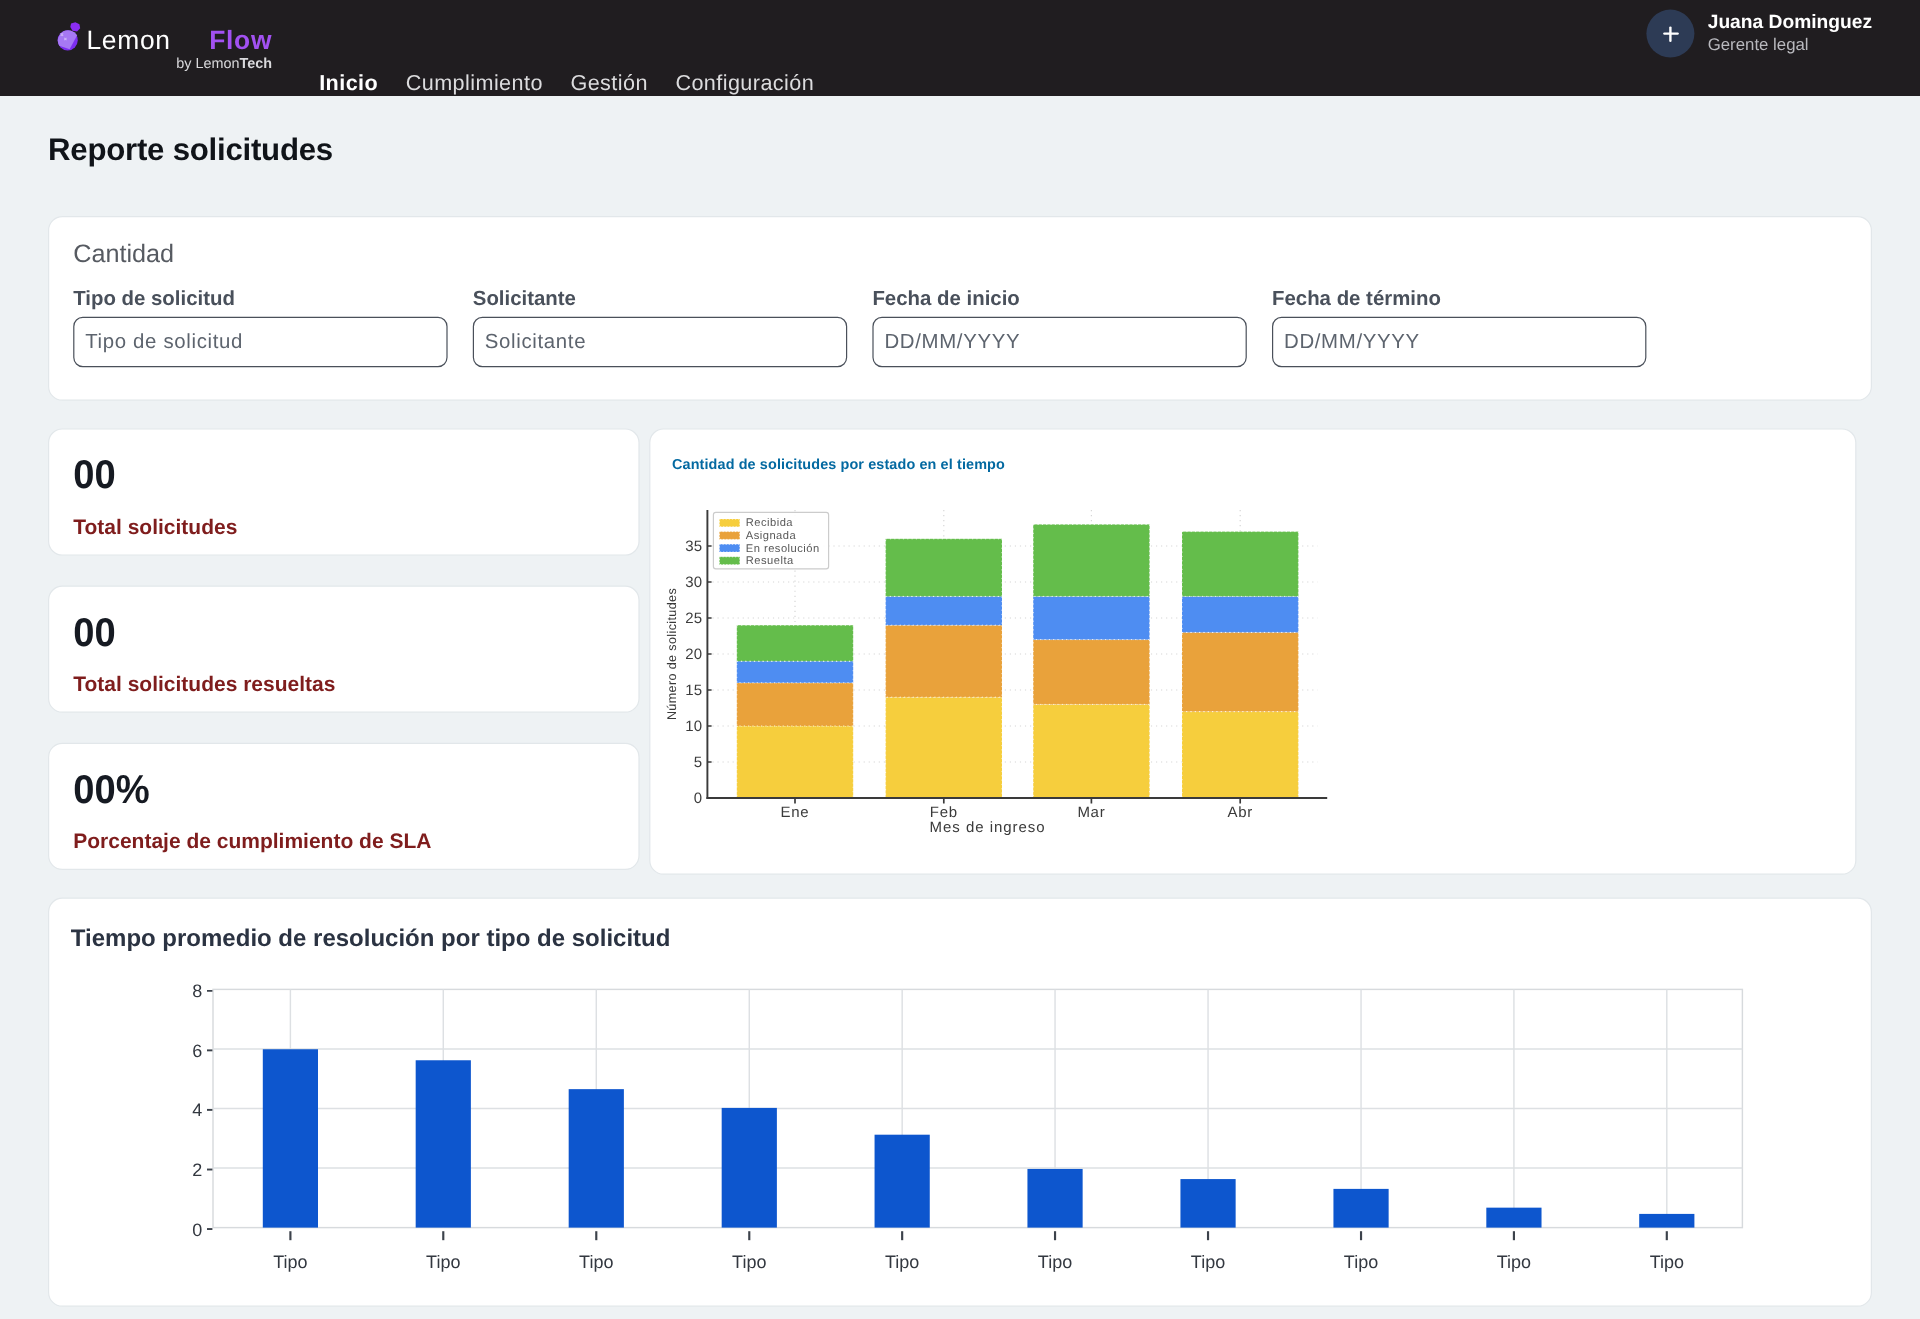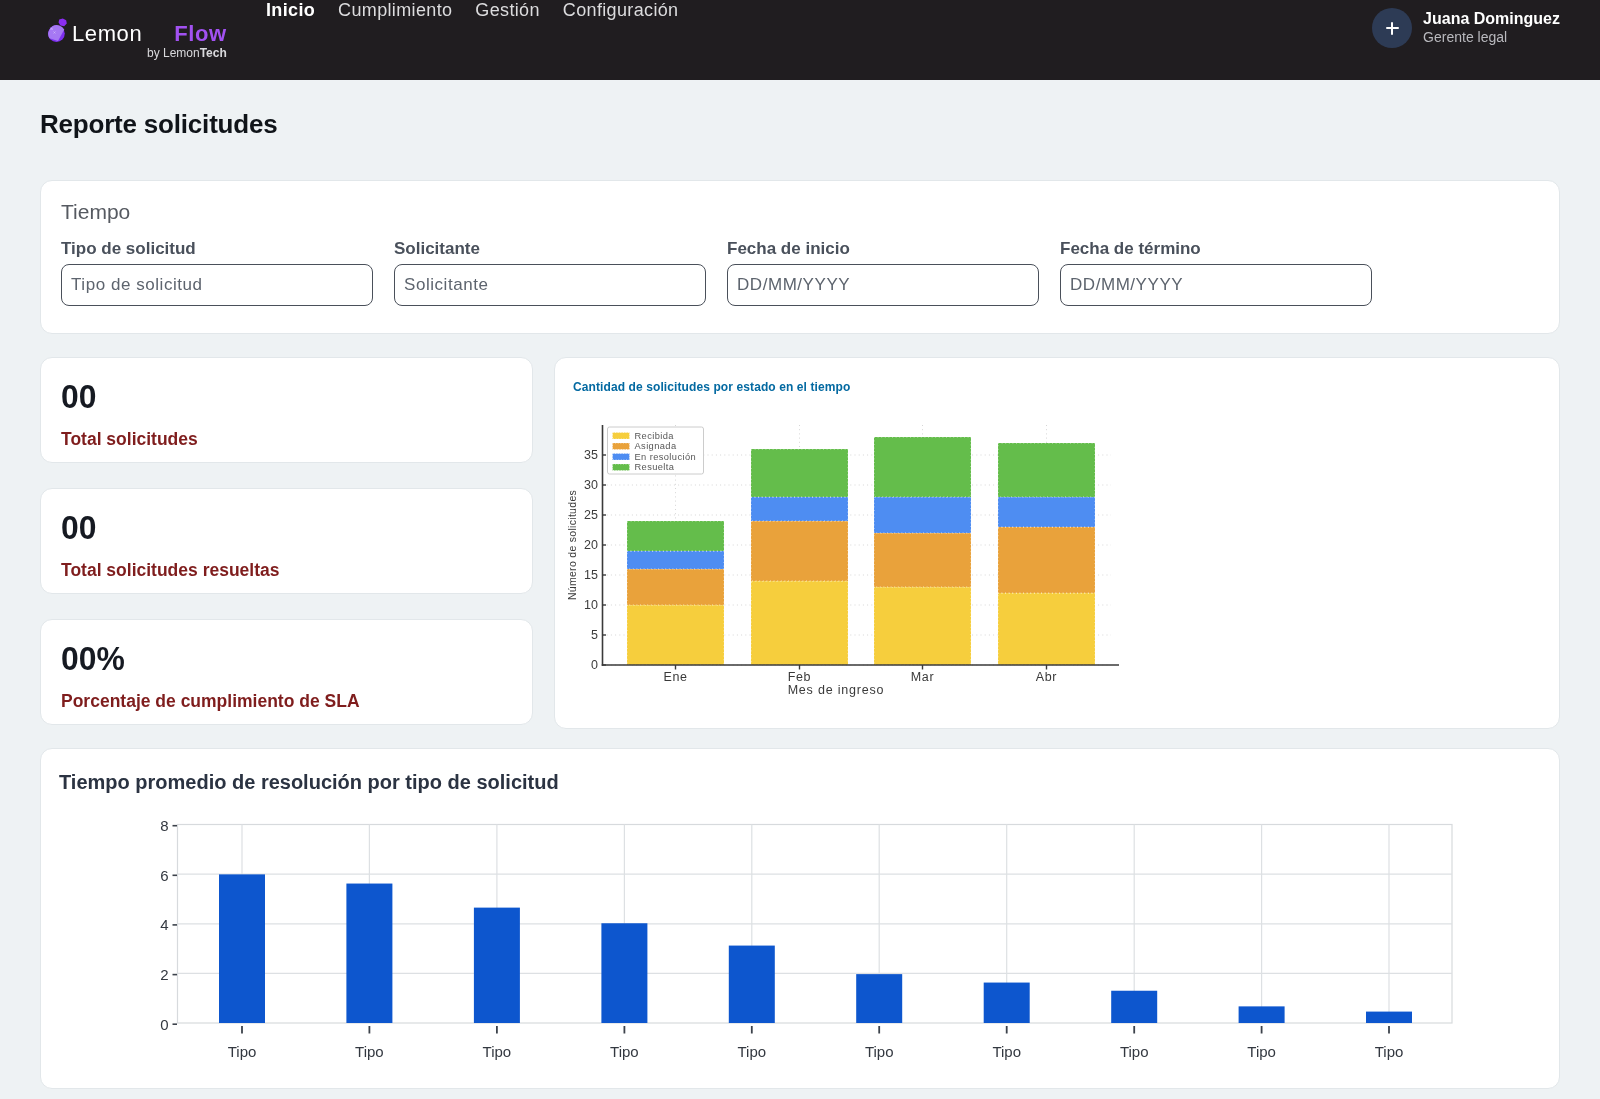--- a/index.html
+++ b/index.html
@@ -8,41 +8,41 @@
   body { font-family:"Liberation Sans", sans-serif; background:#eef2f4; }
   
   header { position:relative; height:80px; background:#201d20; color:#fff; }
   .logo { position:absolute; left:46px; top:13px; display:flex; }
   .logo-ic { width:26px; height:46px; position:relative; }
   .logo-txt { line-height:1; margin-top:10px; }
   .brand { font-size:22px; font-weight:500; letter-spacing:0.6px; }
   .brand .flow { color:#a251f1; font-weight:700;margin-left:32px; }
   .by { font-size:12px; color:#d9d9dc; text-align:right; margin-top:2px; }
   .by b { font-weight:700; }
-  nav { position:absolute; left:266px; top:0; height:80px; display:flex; align-items:flex-start; gap:23px; font-size:18px; letter-spacing:0.35px; color:#dcdcde; }
+  nav { position:absolute; left:266px; top:0; height:80px; display:flex; align-items:flex-end; gap:23px; font-size:18px; letter-spacing:0.35px; color:#dcdcde; }
   nav .active { color:#fff; font-weight:700; }
   .user { position:absolute; right:40px; top:8px; display:flex; align-items:center; gap:11px; }
   .avatar { width:40px; height:40px; border-radius:50%; background:#2d3b55; position:relative; }
   .avatar::before, .avatar::after { content:""; position:absolute; background:#fff; border-radius:1px; }
   .avatar::before { width:13px; height:2.8px; left:13.5px; top:18.6px; }
   .avatar::after { width:2.8px; height:13px; left:18.6px; top:13.5px; }
   .uname { font-size:16px; font-weight:700; color:#fff; line-height:1.25; }
   .urole { font-size:14px; color:#b9b9be; line-height:1.25; }
   
   main { padding:0 40px; }
   h1 { font-size:26px; font-weight:700; color:#101419; padding-top:29px; letter-spacing:-0.2px; }
   .card { background:#fff; border:1px solid #e2e7ea; border-radius:12px; }
   .filters { margin-top:40px; height:154px; padding:19px 20px 0 20px; }
   .filters .ftitle { font-size:21px; color:#565a61; }
   .fgrid { display:flex; gap:21px; margin-top:15px; }
   .fcol { width:312px; }
   .flabel { font-size:17px; font-weight:700; color:#49505b; margin-bottom:5px; }
   .finput { height:42px; border:1.5px solid #4a505a; border-radius:8px; display:flex; align-items:center; padding:0 9px; font-size:17px; letter-spacing:0.55px; color:#5d646e; }
   
-  .row { display:flex; gap:21px; margin-top:23px; }
+  .row { display:flex; gap:8px; margin-top:23px; }
   .kcol { width:493px; display:flex; flex-direction:column; gap:25px; }
   .kpi { height:106px; padding:20px 20px 0 20px; }
   .knum { font-size:33.5px; font-weight:700; color:#161a22; transform:scaleX(0.95); transform-origin:left center; width:130px; }
   .klab { font-size:17.5px; font-weight:700; color:#7f1d1d; margin-top:13px; }
   .chart1 { width:1006px; height:372px; position:relative; }
   .chart1 h2 { position:absolute; left:18px; top:22px; font-size:12px; font-weight:700; color:#0369a1; letter-spacing:0.1px; }
   .chart1 svg { position:absolute; left:-1px; top:-2px; }
   
   .chart2 { margin-top:19px; height:341px; position:relative; }
   .chart2 h2 { position:absolute; left:18px; top:22px; font-size:20px; font-weight:700; color:#2b3342; }
@@ -75,21 +75,21 @@
     <div class="avatar"></div>
     <div>
       <div class="uname">Juana Dominguez</div>
       <div class="urole">Gerente legal</div>
     </div>
   </div>
 </header>
 <main>
   <h1>Reporte solicitudes</h1>
   <section class="card filters">
-    <div class="ftitle">Tiempo</div>
+    <div class="ftitle">Cantidad</div>
     <div class="fgrid">
       <div class="fcol">
         <div class="flabel">Tipo de solicitud</div>
         <div class="finput">Tipo de solicitud</div>
       </div>
       <div class="fcol">
         <div class="flabel">Solicitante</div>
         <div class="finput">Solicitante</div>
       </div>
       <div class="fcol">

